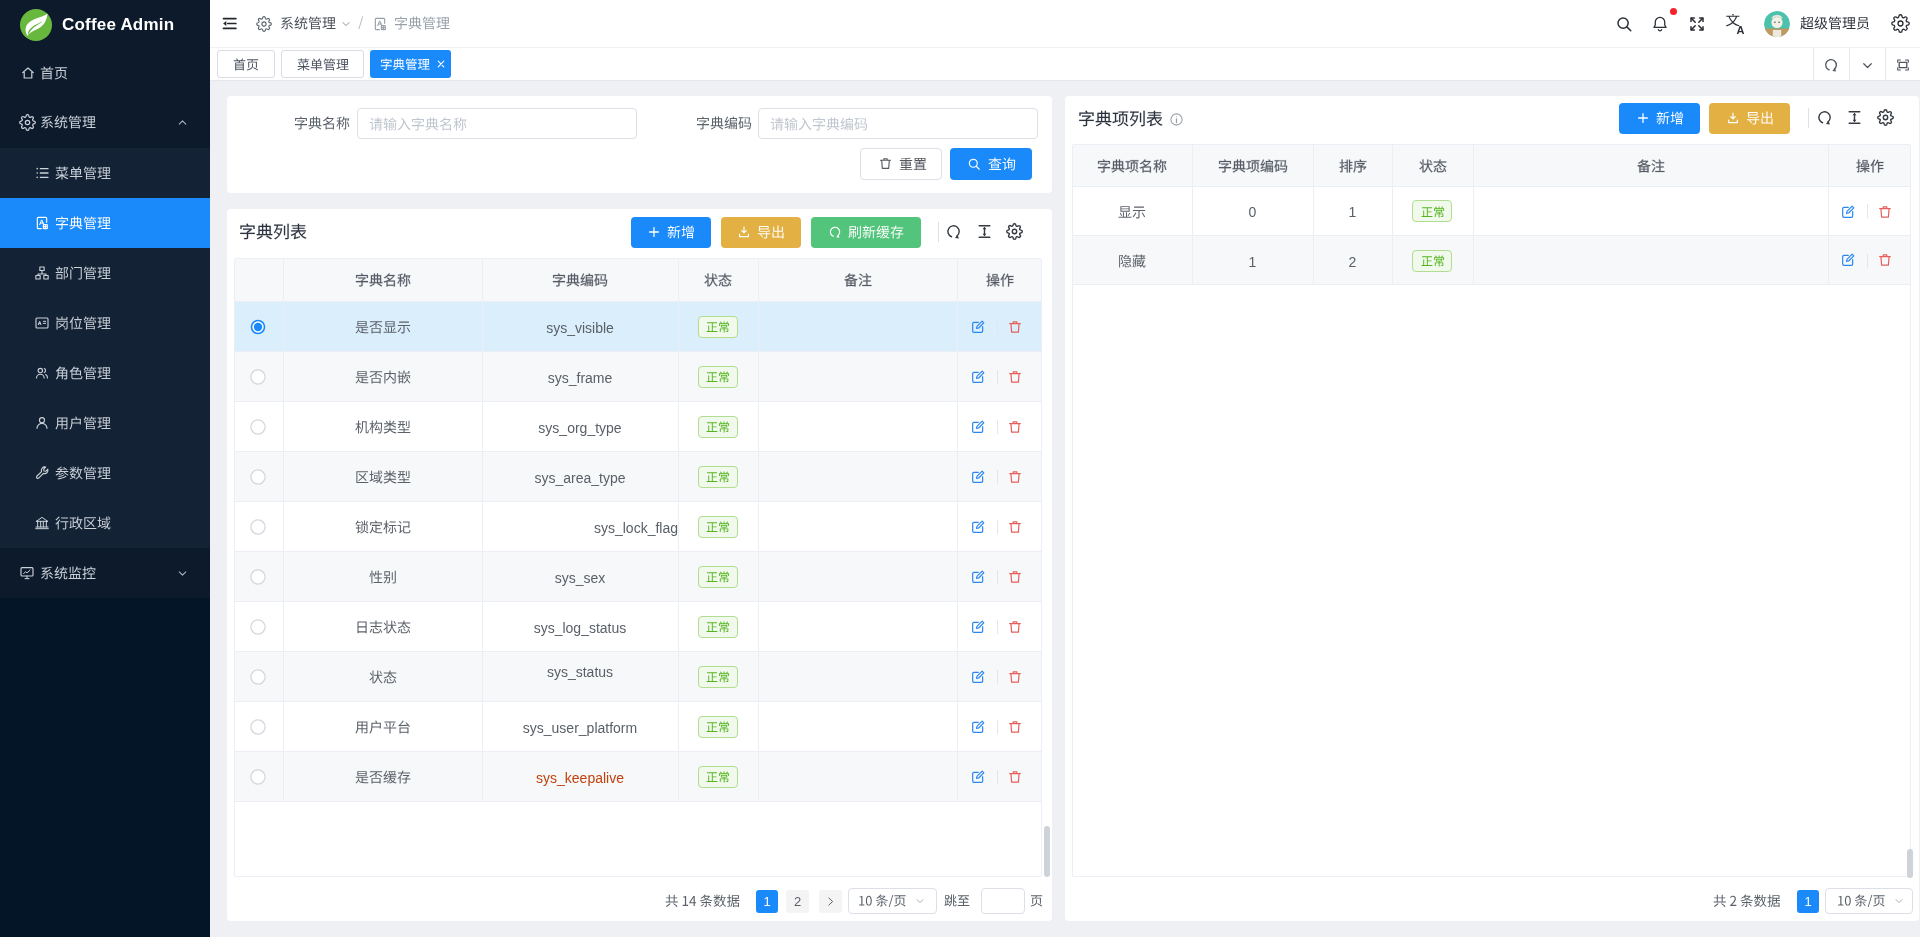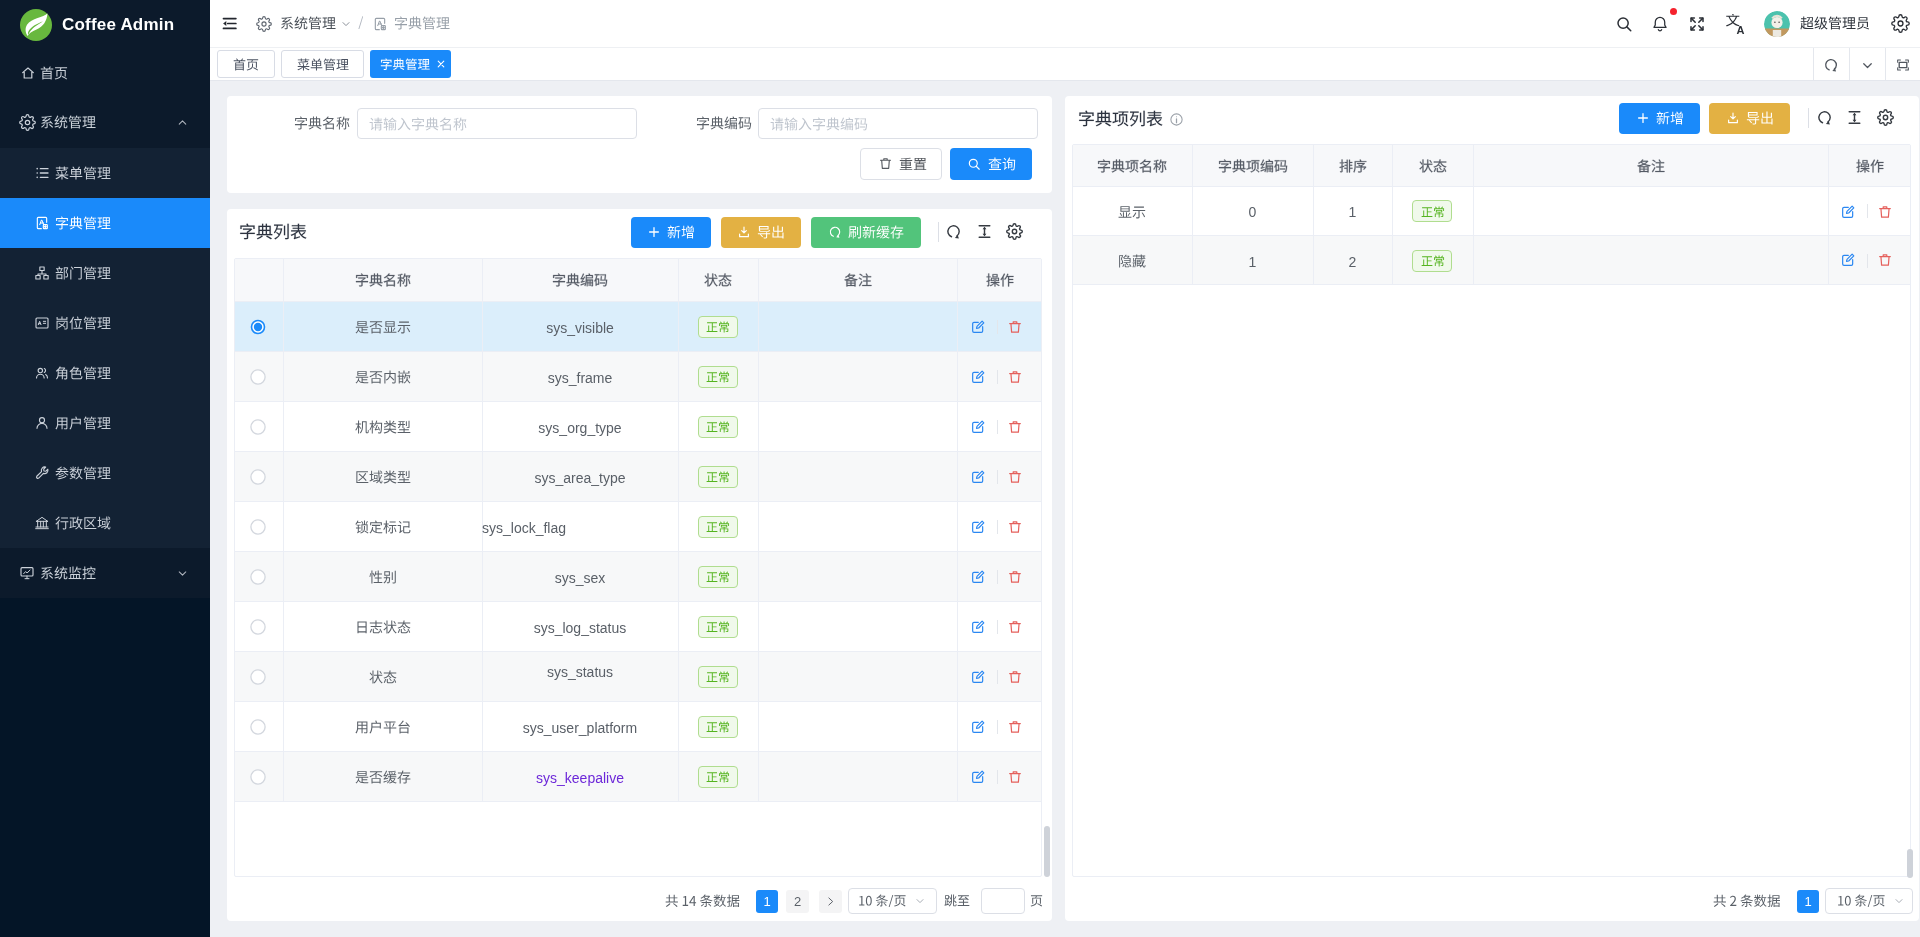--- a/index.html
+++ b/index.html
@@ -540,21 +540,21 @@
     <circle cx="8" cy="8" r="7.1" fill="#fff" stroke="#d3d7de" stroke-width="1.3"></circle>
   </svg>
 <svg class="t " style="left:354.5px;top:520.0px" width="56.00" height="14" viewBox="0 0 4000 1000">
     <g fill="#5a6068">
       <use href="#g69" x="0"></use>
       <use href="#g70" x="1000"></use>
       <use href="#g71" x="2000"></use>
       <use href="#g72" x="3000"></use>
     </g>
   </svg>
-<div class="a" style="left:482px;top:520px;width:196px;text-align:left;font-size:14px;color:#5a6068">sys_lock_flag</div>
+<div class="a" style="left:482px;top:520px;width:196px;text-align:right;font-size:14px;color:#5a6068">sys_lock_flag</div>
 <div class="a" style="left:698px;top:516px;width:40px;height:22px;background:#f0f9eb;border:1px solid #b0dd8f;border-radius:4px"></div>
 <svg class="t " style="left:706.0px;top:521.0px" width="24.00" height="12" viewBox="0 0 2000 1000">
     <g fill="#54b41f">
       <use href="#g61" x="0"></use>
       <use href="#g62" x="1000"></use>
     </g>
   </svg>
 <svg class="ic" style="left:970px;top:519px;color:#2a87f2;" width="16" height="16">
     <use href="#i-edit"></use>
   </svg>
@@ -666,21 +666,21 @@
     <circle cx="8" cy="8" r="7.1" fill="#fff" stroke="#d3d7de" stroke-width="1.3"></circle>
   </svg>
 <svg class="t " style="left:354.5px;top:770.0px" width="56.00" height="14" viewBox="0 0 4000 1000">
     <g fill="#5a6068">
       <use href="#g57" x="0"></use>
       <use href="#g58" x="1000"></use>
       <use href="#g49" x="2000"></use>
       <use href="#g50" x="3000"></use>
     </g>
   </svg>
-<div class="a" style="left:482px;top:770px;width:196px;text-align:center;font-size:14px;color:#6d28d9">sys_keepalive</div>
+<div class="a" style="left:482px;top:770px;width:196px;text-align:center;font-size:14px;color:#c2410c">sys_keepalive</div>
 <div class="a" style="left:698px;top:766px;width:40px;height:22px;background:#f0f9eb;border:1px solid #b0dd8f;border-radius:4px"></div>
 <svg class="t " style="left:706.0px;top:771.0px" width="24.00" height="12" viewBox="0 0 2000 1000">
     <g fill="#54b41f">
       <use href="#g61" x="0"></use>
       <use href="#g62" x="1000"></use>
     </g>
   </svg>
 <svg class="ic" style="left:970px;top:769px;color:#2a87f2;" width="16" height="16">
     <use href="#i-edit"></use>
   </svg>

